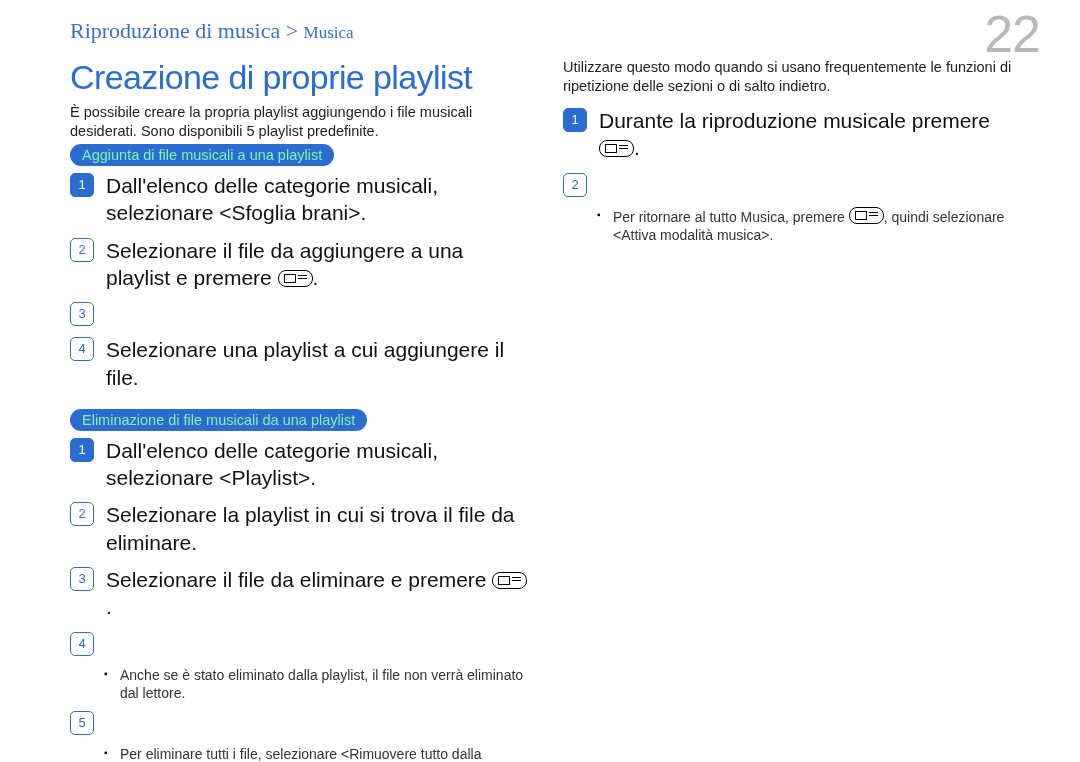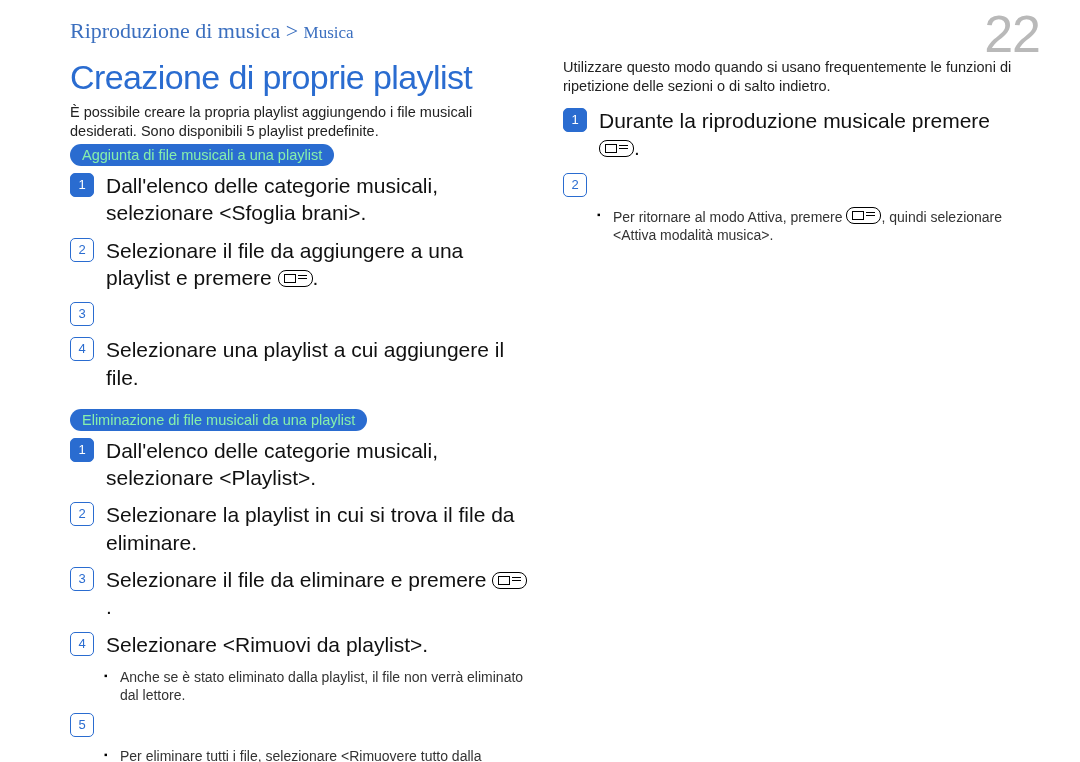--- a/index.html
+++ b/index.html
@@ -69,21 +69,20 @@
   <div class="step">
     <div class="badge hollow">2</div>
     <div class="txt">Selezionare la playlist in cui si trova il file da eliminare.</div>
   </div>
   <div class="step">
     <div class="badge hollow">3</div>
     <div class="txt"><span>Selezionare il file da eliminare e premere </span><span class="keyicon"></span><span>.</span></div>
   </div>
   <div class="step">
     <div class="badge hollow">4</div>
-    <div class="txt">Selezionare &lt;Rimuovi da playlist&gt;.</div>
   </div>
   <div class="note">
     <div class="dot">▪</div>
     <div class="ntxt">Anche se è stato eliminato dalla playlist, il file non verrà eliminato dal lettore.</div>
   </div>
   <div class="step">
     <div class="badge hollow">5</div>
   </div>
   <div class="note">
     <div class="dot">▪</div>
@@ -97,18 +96,18 @@
 
   <div class="step">
     <div class="badge">1</div>
     <div class="txt"><span>Durante la riproduzione musicale premere </span><span class="keyicon"></span><span>.</span></div>
   </div>
   <div class="step">
     <div class="badge hollow">2</div>
   </div>
   <div class="note">
     <div class="dot">▪</div>
-    <div class="ntxt"><span>Per ritornare al modo Attiva, premere </span><span class="keyicon"></span><span>, quindi selezionare &lt;Attiva modalità musica&gt;.</span></div>
+    <div class="ntxt"><span>Per ritornare al tutto Musica, premere </span><span class="keyicon"></span><span>, quindi selezionare &lt;Attiva modalità musica&gt;.</span></div>
   </div>
 </div>
 
 </div>
 </div>
 
 </body></html>

